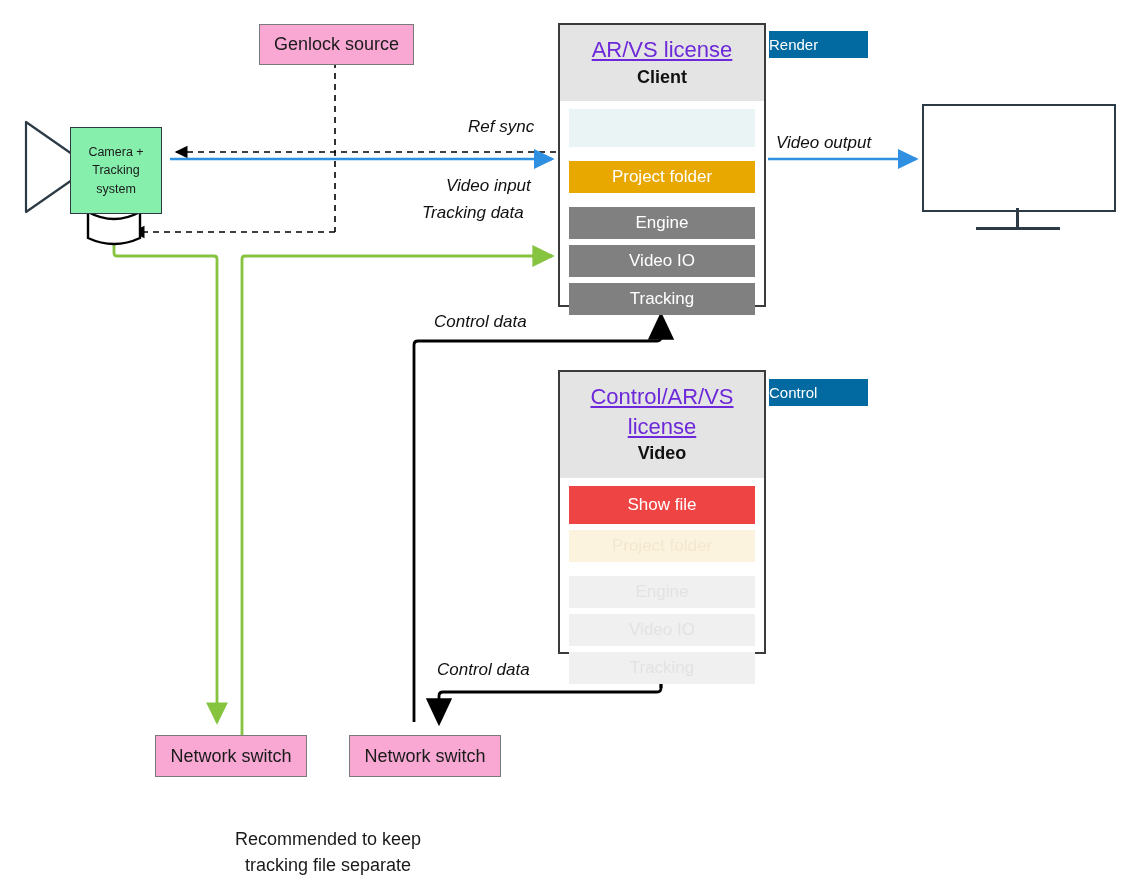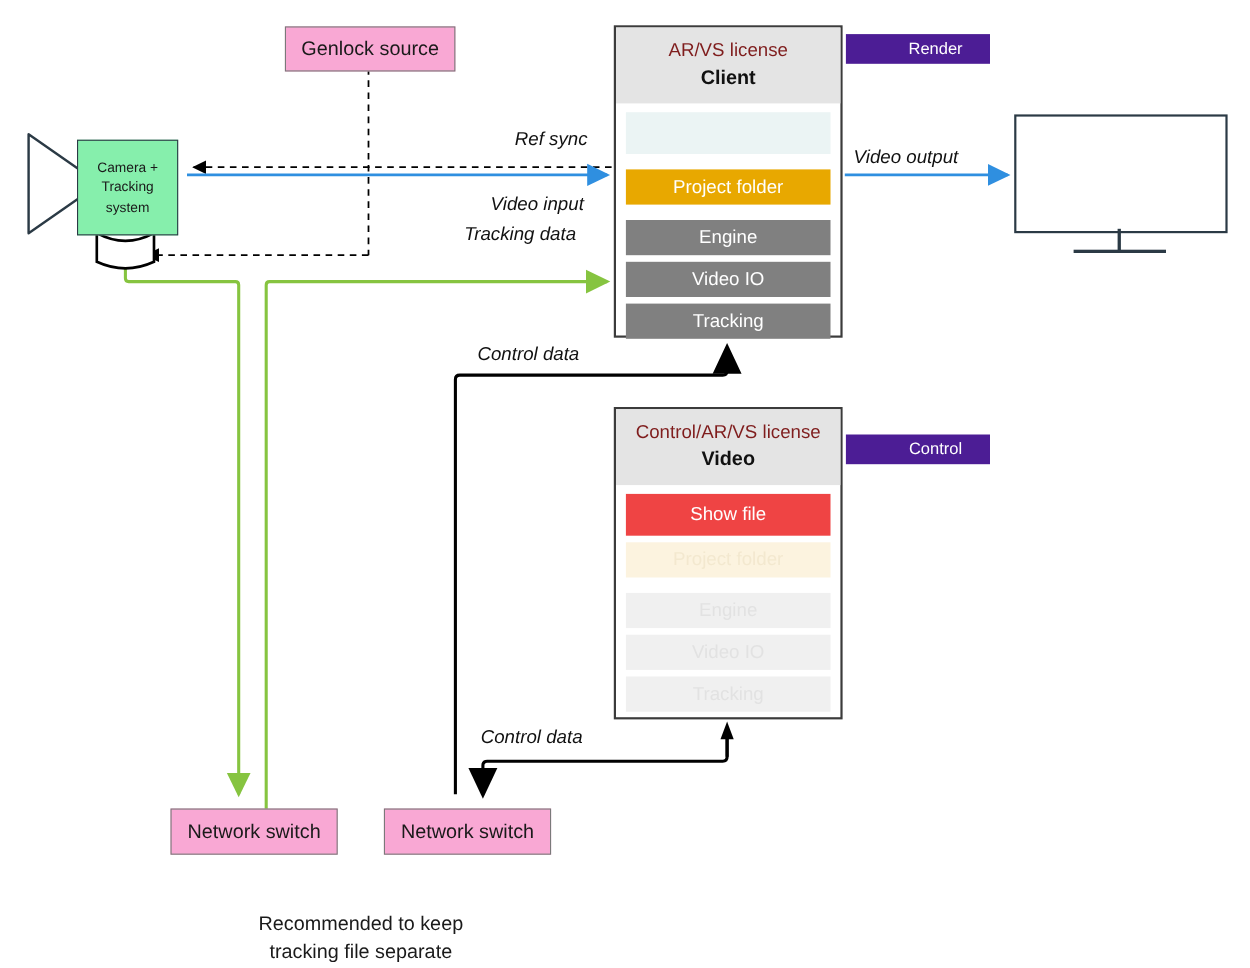--- a/index.html
+++ b/index.html
@@ -10,31 +10,31 @@
   .lbl{position:absolute;font-family:"Liberation Sans",sans-serif;white-space:nowrap;}
   .wire-label{font-style:italic;font-size:17px;color:#111;}
 
   
   .simplebox{position:absolute;border:1.6px solid #7a7a7a;background:#f9a8d4;
     display:flex;align-items:center;justify-content:center;font-size:18px;color:#1a1a1a;}
 
   
   .machine{position:absolute;border:2px solid #3b3b3b;background:#fff;box-sizing:border-box;}
   .machine .mhead{background:#e4e4e4;text-align:center;padding:10px 4px 12px;line-height:1.35;}
-  .machine .mhead .lic{font-size:17px;color:#7f1d1d;display:block;}
+  .machine .mhead .lic{font-size:22px;color:#6d28d9;display:block;text-decoration:underline;}
   .machine .mhead .role{font-size:18px;font-weight:bold;color:#111;display:block;}
   .machine .mbody{padding:8px 9px 9px;box-sizing:border-box;}
   .row{height:32px;margin-bottom:6px;display:flex;align-items:center;justify-content:center;
        font-size:17px;box-sizing:border-box;}
   .row.gap{margin-bottom:14px;}
   .row.blank{height:38px;}
   .row.last{margin-bottom:0;}
 
-  .badge{position:absolute;background:#4c1d95;color:#fff;font-size:15px;
-    display:flex;align-items:center;justify-content:center;padding-left:32px;}
+  .badge{position:absolute;background:#0369a1;color:#fff;font-size:15px;
+    display:flex;align-items:center;}
   .cambox{position:absolute;border:1.8px solid #2b3a45;background:#86efac;
     display:flex;flex-direction:column;align-items:center;justify-content:center;
     font-size:12.5px;line-height:1.45;color:#1a1a1a;text-align:center;}
   .monitor{position:absolute;border:2px solid #2b3a45;background:#fff;}
   .mon-neck{position:absolute;background:#2b3a45;}
   .mon-foot{position:absolute;background:#2b3a45;}
   .caption{position:absolute;text-align:center;font-size:18px;line-height:1.45;color:#1a1a1a;}
 </style>
 </head>
 <body>
@@ -121,21 +121,21 @@
       <span class="role">Video</span>
     </div>
     <div class="mbody">
       <div class="row" style="background:#ef4444;color:#ffffff;height:38px;">Show file</div>
       <div class="row gap" style="background:#fcf3df;color:#f3e8cf;">Project folder</div>
       <div class="row" style="background:#f0f0f0;color:#e2e2e2;">Engine</div>
       <div class="row" style="background:#f0f0f0;color:#e2e2e2;">Video IO</div>
       <div class="row last" style="background:#f0f0f0;color:#e2e2e2;">Tracking</div>
     </div>
   </div>
-  <div class="badge" style="left:769px;top:379px;width:99px;height:27px;margin-top:16px;">
+  <div class="badge" style="left:769px;top:379px;width:99px;height:27px;">
     <span>Control</span>
   </div>
 
   <div class="monitor" style="left:922px;top:104px;width:190px;height:104px;"></div>
   <div class="mon-neck" style="left:1016px;top:208px;width:2.5px;height:21px;"></div>
   <div class="mon-foot" style="left:976px;top:227px;width:84px;height:2.5px;"></div>
 
   <div class="simplebox" style="left:155px;top:735px;width:150px;height:40px;">
     <span>Network switch</span>
   </div>

